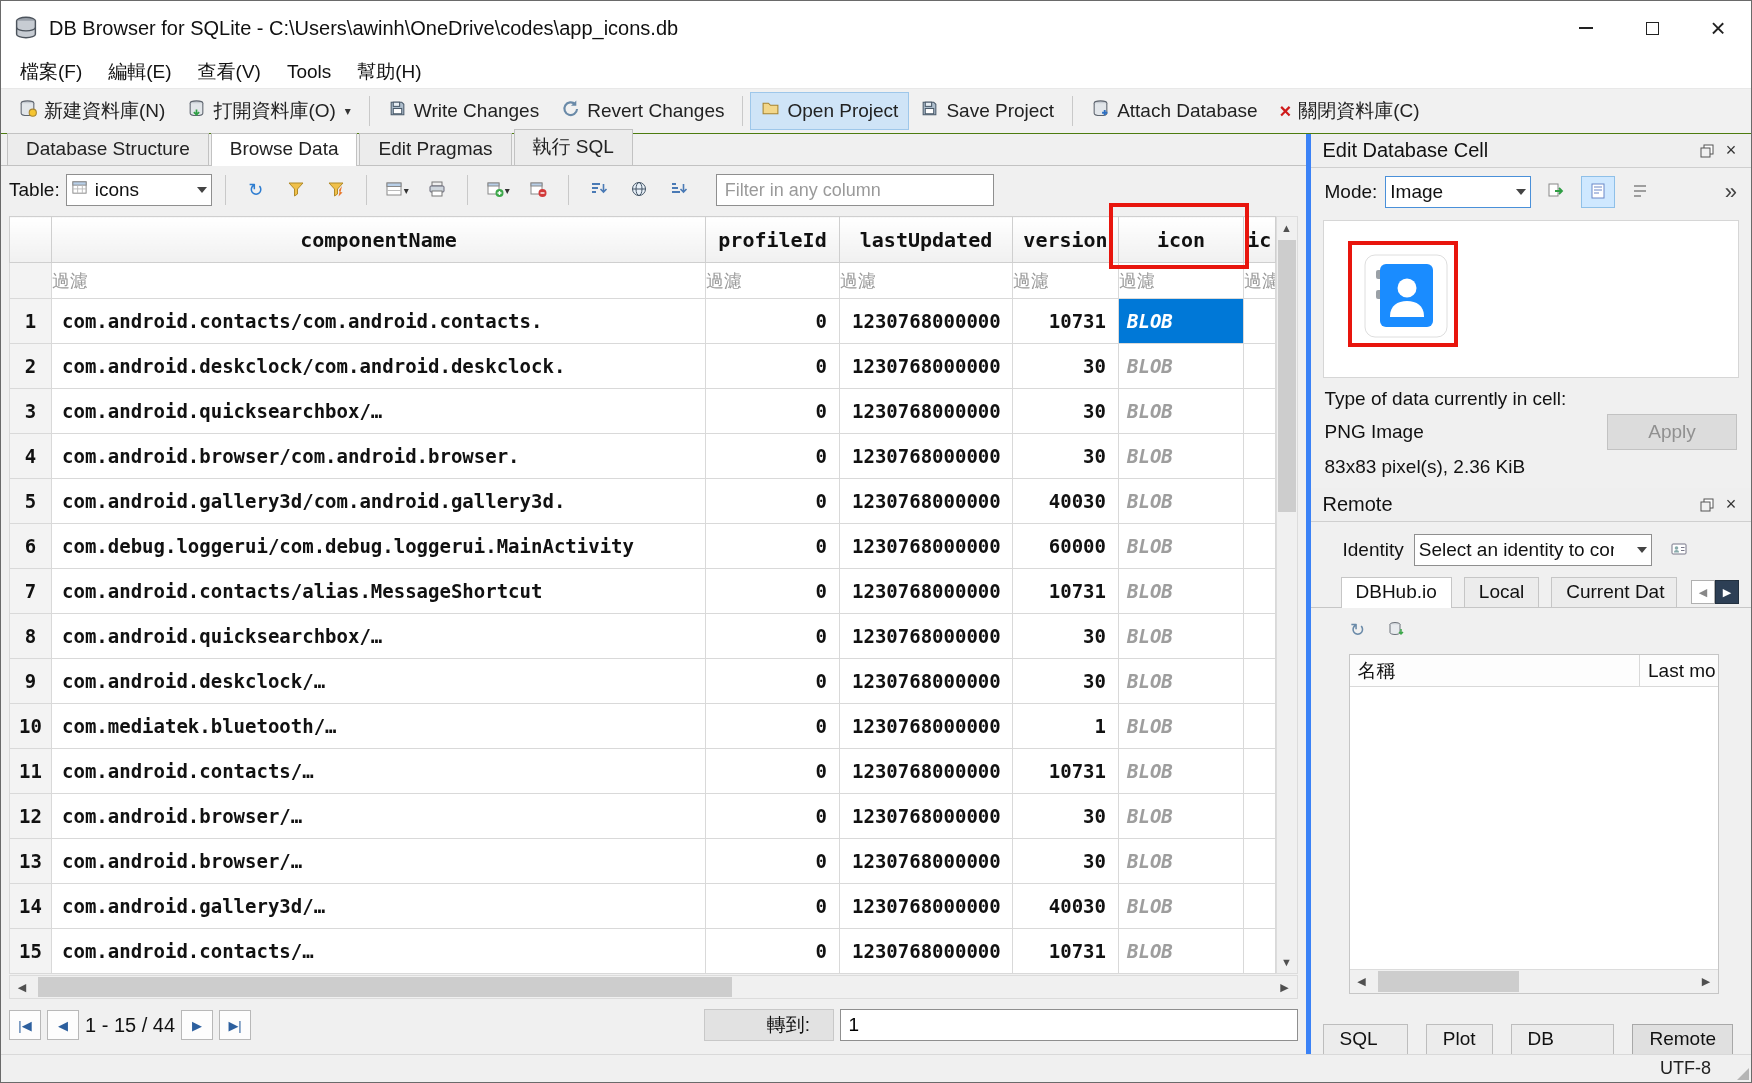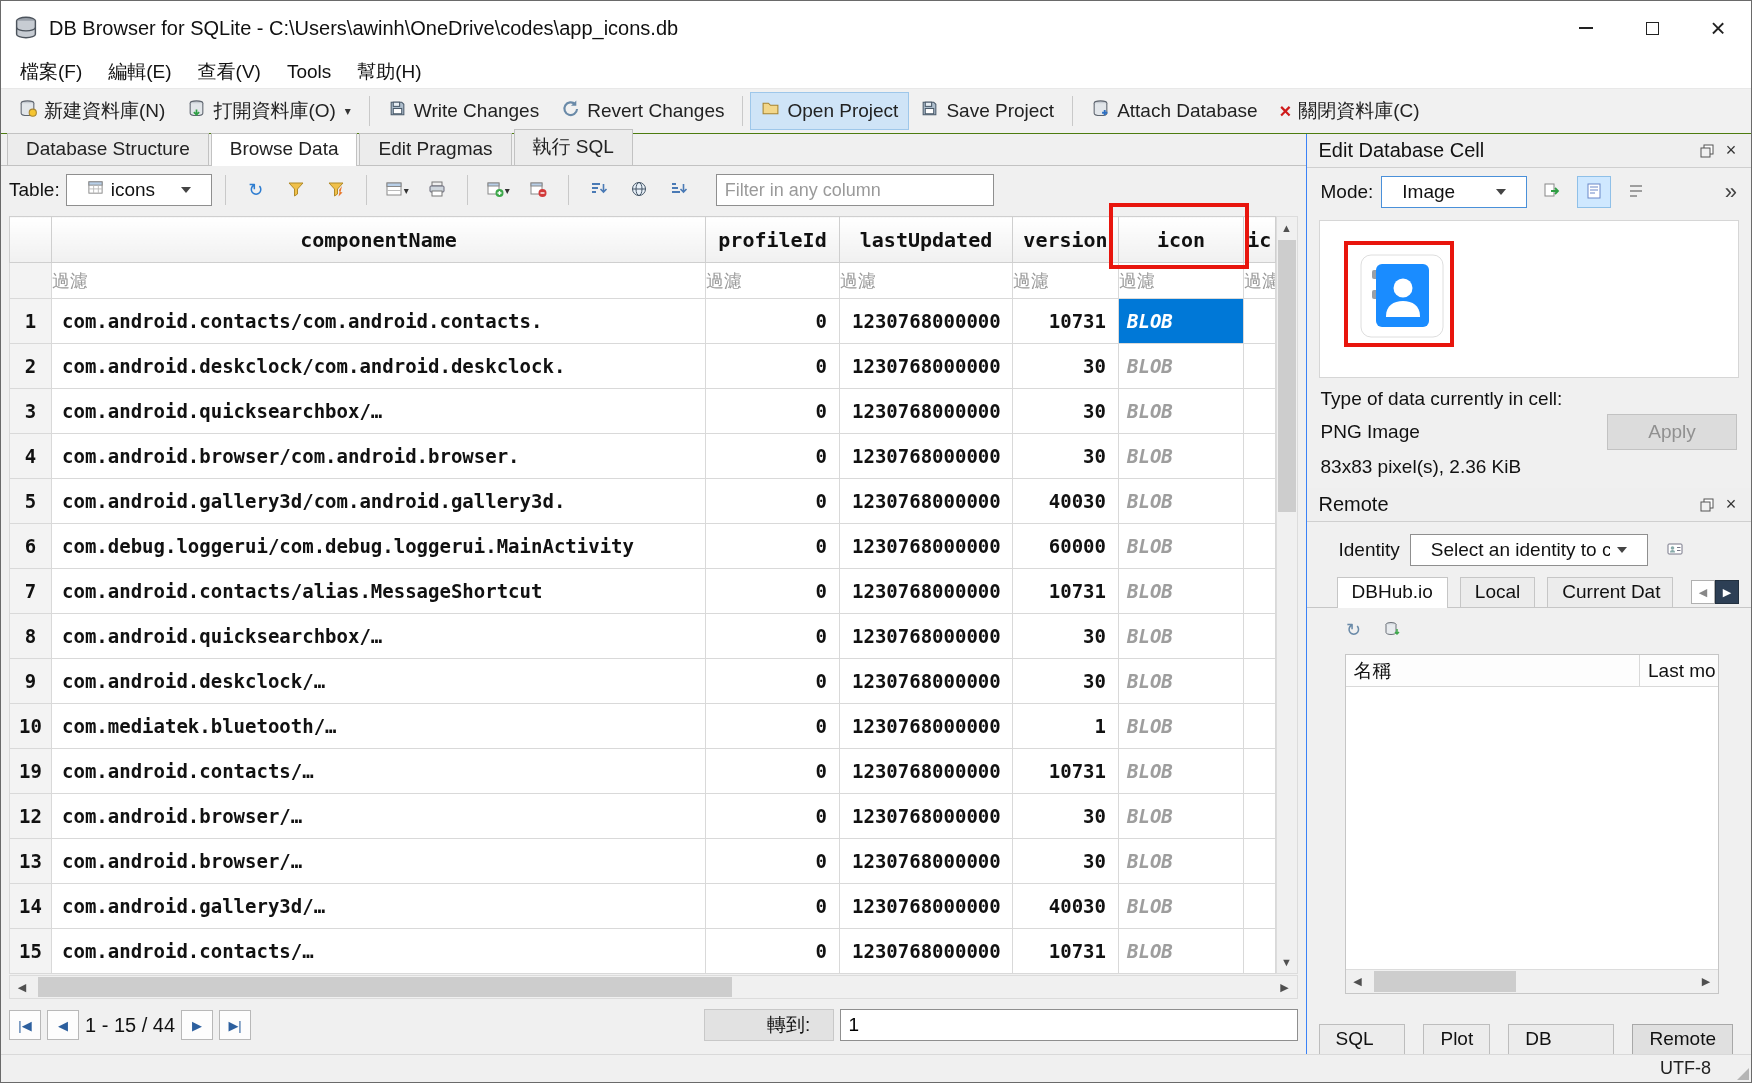--- a/index.html
+++ b/index.html
@@ -32,21 +32,21 @@
   
   .content { position:absolute; top:133px; bottom:28px; left:0; right:0; display:flex; }
   .left { width:1306px; display:flex; flex-direction:column; padding:0 0 0 0; }
   
   .main-tabs { height:32px; display:flex; align-items:flex-end; padding-left:6px; border-bottom:1px solid #c2c2c2; }
   .tab { font-size:19px; padding:4px 18px 5px; background:#ececec; border:1px solid #c2c2c2; border-bottom:none; margin-right:2px; color:#222; }
   .tab.active { background:#fff; position:relative; top:1px; padding-bottom:6px; }
   
   .browse-controls { height:48px; display:flex; align-items:center; padding:0 8px; gap:6px; }
   .lbl { font-size:19px; }
-  .combo { background:#fff; border:1px solid #8f8f8f; height:32px; display:flex; align-items:center; padding:0 20px; gap:7px; font-size:19px; }
+  .combo { background:#fff; border:1px solid #8f8f8f; height:32px; display:flex; align-items:center; padding:0 4px; gap:7px; font-size:19px; }
   .combo-arrow { width:0; height:0; border-left:5px solid transparent; border-right:5px solid transparent; border-top:6px solid #444; margin-left:auto; }
   .table-combo { width:146px; }
   .ib { width:34px; height:32px; border:1px solid transparent; background:transparent; display:flex; align-items:center; justify-content:center; gap:1px; padding:0; }
   .ib .glyph { font-size:18px; color:#2e7dd1; }
   .ib .mini-dd { font-size:10px; color:#333; }
   .ib.active { background:#cfe8ff; border:1px solid #8fc0e8; }
   .filter-input { width:278px; height:32px; border:1px solid #8f8f8f; font-size:18px; padding:0 8px; margin-left:14px; font-family:inherit; }
   .filter-input::placeholder { color:#9a9a9a; }
   
   .grid-area { position:relative; margin:2px 8px 0 8px; }
@@ -74,21 +74,21 @@
   .hscroll .sb-btn { width:24px; height:auto; }
   .htrack { flex:1; position:relative; }
   .hthumb { position:absolute; left:4px; top:1px; bottom:1px; width:56%; background:#cdcdcd; }
   
   .nav-row { height:40px; display:flex; align-items:center; padding:0 8px; gap:6px; margin-top:6px; }
   .nb { width:32px; height:30px; border:1px solid #b8b8b8; background:#fdfdfd; color:#2c5f9e; font-size:13px; display:flex; align-items:center; justify-content:center; padding:0; }
   .range-text { font-size:20px; margin:0 0; }
   .goto-label { margin-left:auto; width:130px; height:32px; background:#e2e2e2; border:1px solid #c8c8c8; display:flex; align-items:center; justify-content:center; font-size:19px;padding-left:40px; }
   .goto-input { width:458px; height:32px; border:1px solid #8f8f8f; font-size:19px; padding:0 8px; font-family:inherit; }
   
-  .right-panel { width:446px; border-left:1px solid #3b82f6; display:flex; flex-direction:column; background:#f0f0f0; }
+  .right-panel { width:446px; border-left:5px solid #3b82f6; display:flex; flex-direction:column; background:#f0f0f0; }
   .panel-header { height:34px; display:flex; align-items:center; padding:0 8px 0 12px; border-bottom:1px solid #cfcfcf; background:#efefef; }
   .panel-title { font-size:20px; flex:1; }
   .ph-btn { width:24px; height:24px; display:flex; align-items:center; justify-content:center; font-size:18px; color:#333; }
   .mode-row { display:flex; align-items:center; padding:8px 10px 4px 14px; gap:8px; }
   .mode-combo { width:146px; border-color:#4a90d9; }
   .chev { margin-left:auto; font-size:22px; color:#444; padding-right:4px; }
   .preview { position:relative; margin:8px 12px 0 12px; height:158px; background:#fff; border:1px solid #d6d6d6; }
   .preview-icon { position:absolute; left:40px; top:33px; }
   .red-box-preview { left:24px; top:20px; width:110px; height:106px; }
   .type-caption { font-size:19px; padding:10px 0 0 14px; }
@@ -439,21 +439,21 @@
               <tr class="row">
                 <th class="rowhead">10</th>
                 <td class="cell name">com.mediatek.bluetooth/…</td>
                 <td class="cell num">0</td>
                 <td class="cell num">1230768000000</td>
                 <td class="cell num">1</td>
                 <td class="cell blob">BLOB</td>
                 <td class="cell partial"></td>
               </tr>
               <tr class="row">
-                <th class="rowhead">19</th>
+                <th class="rowhead">11</th>
                 <td class="cell name">com.android.contacts/…</td>
                 <td class="cell num">0</td>
                 <td class="cell num">1230768000000</td>
                 <td class="cell num">10731</td>
                 <td class="cell blob">BLOB</td>
                 <td class="cell partial"></td>
               </tr>
               <tr class="row">
                 <th class="rowhead">12</th>
                 <td class="cell name">com.android.browser/…</td>

